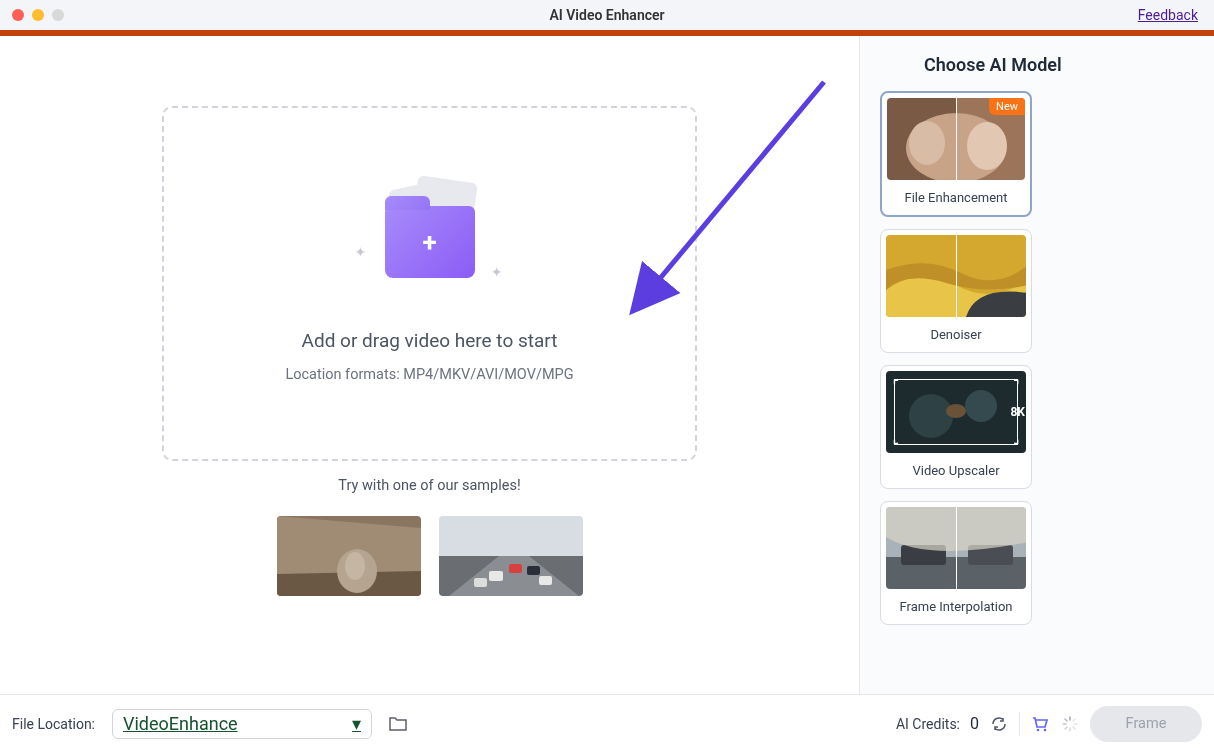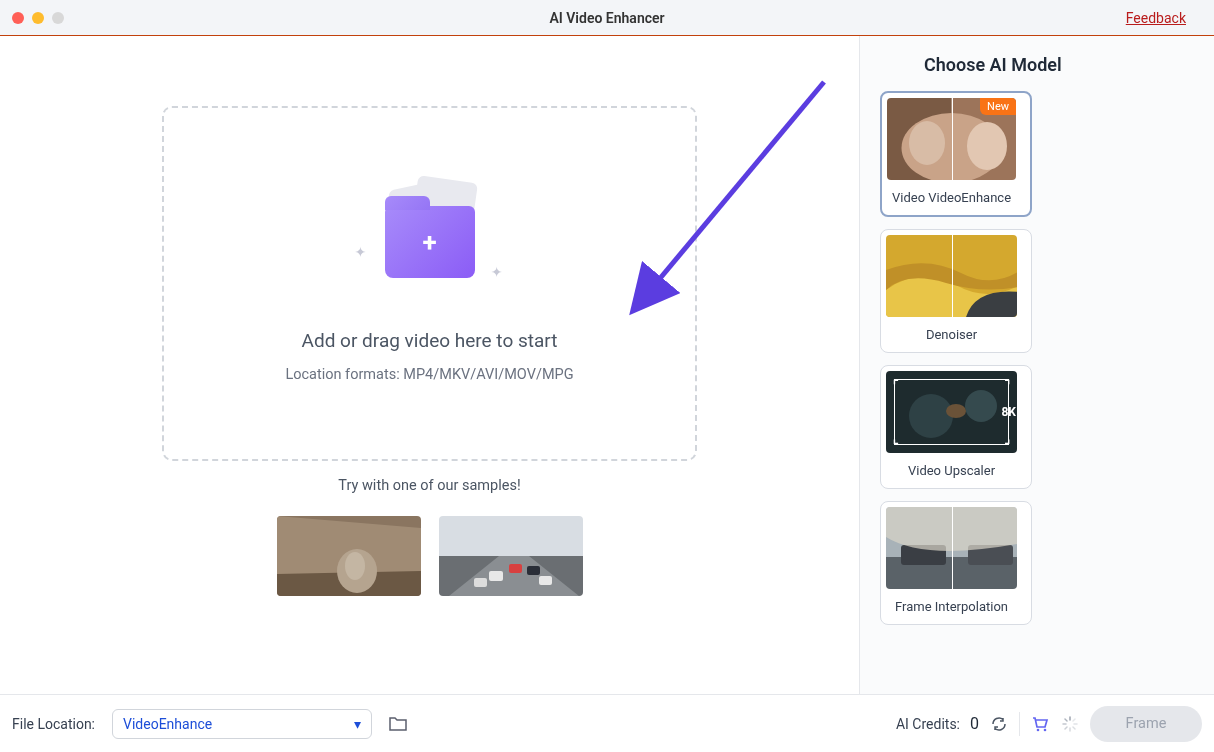--- a/index.html
+++ b/index.html
@@ -1,24 +1,24 @@
 <!DOCTYPE html>
 <html><head>
 <meta charset="utf-8">
 <style>
 * { box-sizing: border-box; margin: 0; padding: 0; }
 body { font-family: -apple-system, BlinkMacSystemFont, "Segoe UI", Roboto, sans-serif; background: #fff; width: 1214px; height: 752px; overflow: hidden; display: flex; flex-direction: column; }
-.titlebar { height: 36px; background: #f3f5f8; border-bottom: 1px solid #c2410c; display: flex; align-items: center; position: relative; }
+.titlebar { height: 36px; background: #f3f5f8; border-bottom: 6px solid #c2410c; display: flex; align-items: center; position: relative; }
 .traffic-lights { display: flex; gap: 8px; padding-left: 12px; }
 .traffic-light { width: 12px; height: 12px; border-radius: 50%; }
 .tl-red { background: #ff5f57; }
 .tl-yellow { background: #febc2e; }
 .tl-green { background: #d8d8d8; }
 .title { position: absolute; left: 50%; transform: translateX(-50%); font-size: 14px; font-weight: 600; color: #333; }
-.feedback { position: absolute; right: 28px; color: #b91c1c; text-decoration: underline; font-size: 14px; cursor: pointer; }
+.feedback { position: absolute; right: 16px; color: #4c1d95; text-decoration: underline; font-size: 14px; cursor: pointer; }
 .content { flex: 1; display: flex; }
 .main { flex: 1; display: flex; flex-direction: column; align-items: center; padding-top: 70px; position: relative; }
 .dropzone { width: 535px; height: 355px; border: 2px dashed #d1d5db; border-radius: 10px; display: flex; flex-direction: column; align-items: center; justify-content: center; position: relative; cursor: pointer; }
 .folder-group { position: relative; width: 170px; height: 120px; }
 .paper { position: absolute; width: 60px; height: 75px; background: #e8e9ef; border-radius: 6px; }
 .paper1 { left: 50px; top: 0; transform: rotate(-12deg); }
 .paper2 { left: 68px; top: -5px; transform: rotate(8deg); }
 .folder { position: absolute; left: 40px; top: 22px; width: 90px; height: 72px; background: linear-gradient(135deg, #a78bfa, #8b5cf6); border-radius: 6px 6px 8px 8px; }
 .folder::before { content: ''; position: absolute; top: -10px; left: 0; width: 45px; height: 14px; background: linear-gradient(135deg, #a78bfa, #9575f5); border-radius: 6px 6px 0 0; }
 .folder-plus { position: absolute; left: 50%; top: 50%; transform: translate(-50%, -50%); color: #fff; font-size: 26px; font-weight: bold; }
@@ -27,32 +27,32 @@
 .sp2 { right: 12px; top: 80px; }
 .drop-title { margin-top: 25px; font-size: 19px; color: #4b5563; }
 .drop-sub { margin-top: 14px; font-size: 14.5px; color: #6b7280; }
 .arrow { position: absolute; left: 420px; top: -30px; pointer-events: none; }
 .samples-head { margin-top: 16px; font-size: 14.5px; color: #4b5563; }
 .samples { display: flex; gap: 18px; margin-top: 22px; }
 .sample { width: 144px; height: 80px; border-radius: 4px; overflow: hidden; cursor: pointer; }
 .sidebar { width: 355px; border-left: 1px solid #e5e7eb; background: #fafbfc; padding: 18px 20px; }
 .side-head { font-size: 18px; font-weight: 600; color: #1f2937; margin-bottom: 16px; margin-left: 44px; }
 .models { display: flex; flex-wrap: wrap; gap: 12px; }
-.model { width: 152px; border: 1px solid #d8dce3; border-radius: 8px; background: #fff; padding: 5px 14px 10px 5px; display: flex; flex-direction: column; align-items: center; cursor: pointer; position: relative; }
+.model { width: 152px; border: 1px solid #d8dce3; border-radius: 8px; background: #fff; padding: 5px 5px 10px 5px; display: flex; flex-direction: column; align-items: center; cursor: pointer; position: relative; }
 .model.selected { border: 2px solid #8ea4c8; }
 .model-thumb { width: 100%; height: 82px; border-radius: 4px; overflow: hidden; position: relative; }
 .badge { position: absolute; top: 0; right: 0; background: #f97316; color: #fff; font-size: 11px; padding: 2px 7px; border-radius: 0 4px 0 6px; }
 .model-label { margin-top: 10px; font-size: 13px; color: #374151; text-align: center; }
 .upscale-overlay { position: absolute; inset: 8px; border: 1px solid #fff; }
 .upscale-overlay .corner { position: absolute; color: #fff; font-size: 12px; font-weight: bold; }
 .c1 { top: -2px; left: -2px; } .c2 { top: -2px; right: -2px; } .c3 { bottom: -2px; left: -2px; } .c4 { bottom: -2px; right: -2px; }
 .eightk { position: absolute; right: 1px; top: 50%; transform: translateY(-50%); color: #fff; font-weight: bold; font-size: 12px; }
 .footer { height: 58px; border-top: 1px solid #e5e7eb; display: flex; align-items: center; padding: 0 12px; }
 .fl-label { font-size: 14px; color: #374151; margin-right: 17px; }
-.fl-select { width: 260px; height: 30px; border: 1px solid #d1d5db; border-radius: 6px; padding: 0 10px; display: flex; align-items: center; justify-content: space-between; font-size: 14px; color: #1d4ed8; cursor: pointer; }
+.fl-select { width: 260px; height: 30px; border: 1px solid #d1d5db; border-radius: 6px; padding: 0 10px; display: flex; align-items: center; justify-content: space-between; font-size: 18px; color: #14532d; cursor: pointer; text-decoration: underline; }
 .folder-btn { width: 28px; height: 28px; margin-left: 12px; display: flex; align-items: center; justify-content: center; cursor: pointer; color: #5b5f6d; }
 .footer-right { margin-left: auto; display: flex; align-items: center; gap: 10px; }
 .credits-label { font-size: 14px; color: #374151; }
 .credits-val { font-size: 16px; color: #1f2937; }
 .refresh, .cart, .spinner { width: 20px; height: 20px; display: flex; align-items: center; justify-content: center; cursor: pointer; color: #4b5563; }
 .cart { color: #6366f1; }
 .divider { width: 1px; height: 24px; background: #e5e7eb; }
 .export { width: 112px; height: 36px; background: #e5e7eb; color: #9ca3af; border-radius: 18px; display: flex; align-items: center; justify-content: center; font-size: 14.5px; }
 .split-line { position: absolute; left: 50%; top: 0; bottom: 0; width: 1px; background: #fff; }
 </style>
@@ -126,21 +126,21 @@
           <svg width="100%" height="82">
               <rect width="50%" height="82" fill="#7a5a44"></rect>
               <rect x="50%" width="50%" height="82" fill="#9c745a"></rect>
               <ellipse cx="50%" cy="50" rx="50" ry="35" fill="#c9a388"></ellipse>
               <ellipse cx="40" cy="45" rx="18" ry="22" fill="#d8bca6"></ellipse>
               <ellipse cx="100" cy="48" rx="20" ry="24" fill="#e2c7b2"></ellipse>
             </svg>
           <div class="split-line"></div>
           <div class="badge">New</div>
         </div>
-        <div class="model-label">Video VideoEnhance</div>
+        <div class="model-label">File Enhancement</div>
       </div>
       <div class="model">
         <div class="model-thumb">
           <svg width="100%" height="82">
               <rect width="100%" height="82" fill="#d4a82e"></rect>
               <path d="M0,55 Q35,30 70,50 T142,45 L142,82 L0,82 Z" fill="#e8c548"></path>
               <path d="M0,35 Q40,20 75,38 T142,30 L142,50 Q100,60 60,48 T0,55 Z" fill="#c09028"></path>
               <path d="M80,82 Q90,50 142,58 L142,82 Z" fill="#3a3e42"></path>
             </svg>
           <div class="split-line"></div>

